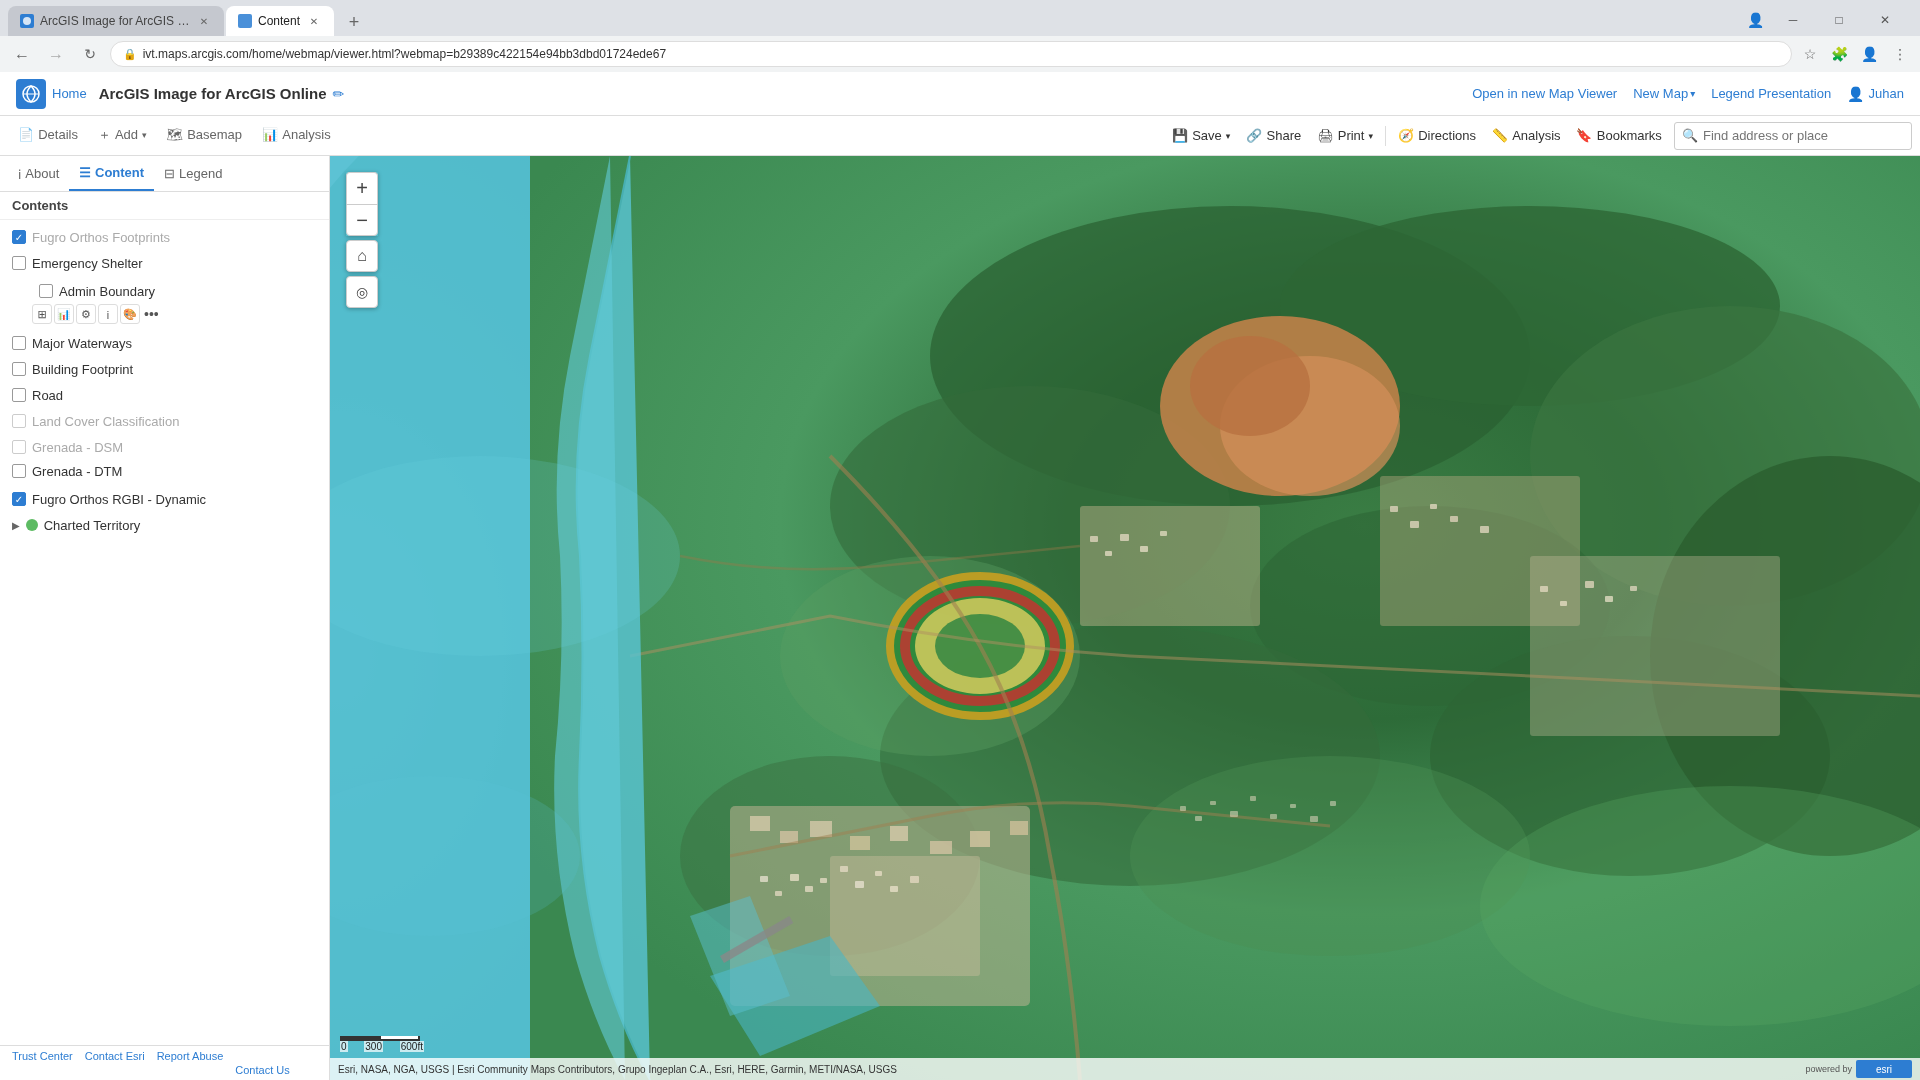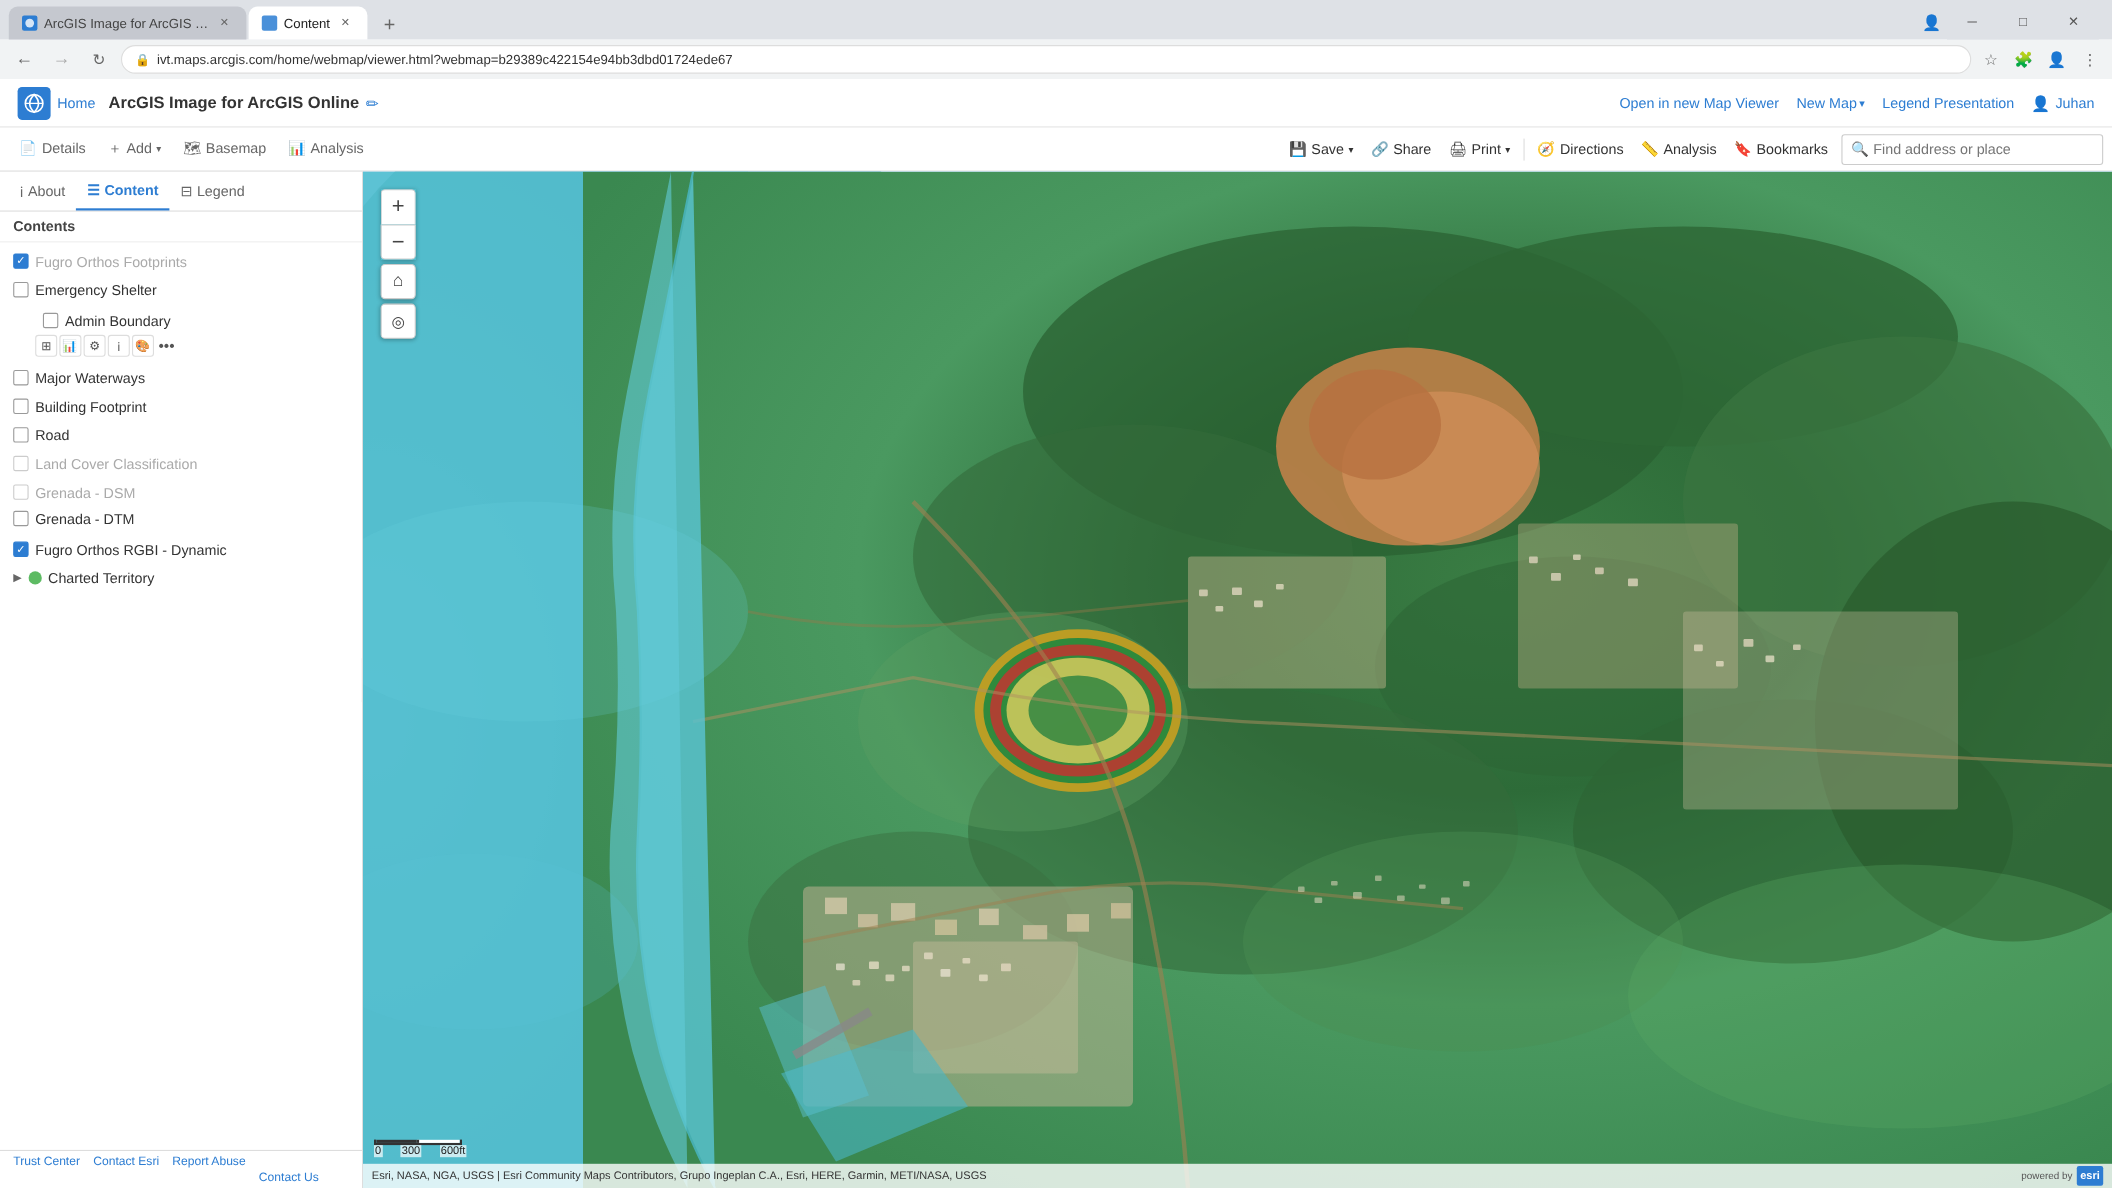--- a/index.html
+++ b/index.html
@@ -383,18 +383,18 @@
           <span style="font-size:10px;color:#222;background:rgba(255,255,255,0.7);padding:0 1px;text-align:center;">300</span>
           <span style="font-size:10px;color:#222;background:rgba(255,255,255,0.7);padding:0 1px;">600ft</span>
         </div>
       </div>
     </div>
 
     <div style="position:absolute;bottom:0;left:0;right:0;background:rgba(255,255,255,0.8);font-size:10px;color:#333;padding:2px 8px;display:flex;justify-content:space-between;align-items:center;">
       <span>Esri, NASA, NGA, USGS | Esri Community Maps Contributors, Grupo Ingeplan C.A., Esri, HERE, Garmin, METI/NASA, USGS</span>
       <div style="display:flex;align-items:center;gap:4px;flex-shrink:0;">
         <span style="font-size:9px;color:#555;">powered by</span>
-        <div style="width:24px;height:18px;background:#2d7dd2;border-radius:2px;color:#fff;font-size:10px;font-weight:700;display:flex;align-items:center;justify-content:center;">esri</div>
+        <div style="width:56px;height:18px;background:#2d7dd2;border-radius:2px;color:#fff;font-size:10px;font-weight:400;display:flex;align-items:center;justify-content:center;">esri</div>
       </div>
     </div>
 
   </div>
 </div>
 
 </body></html>

